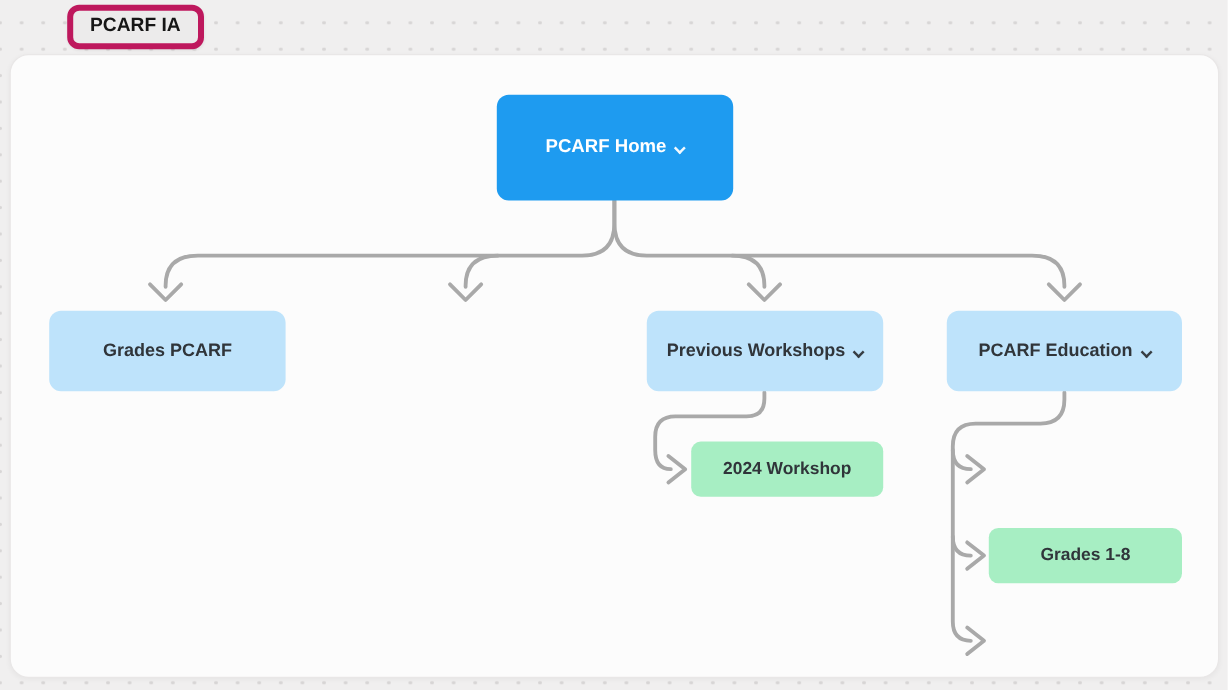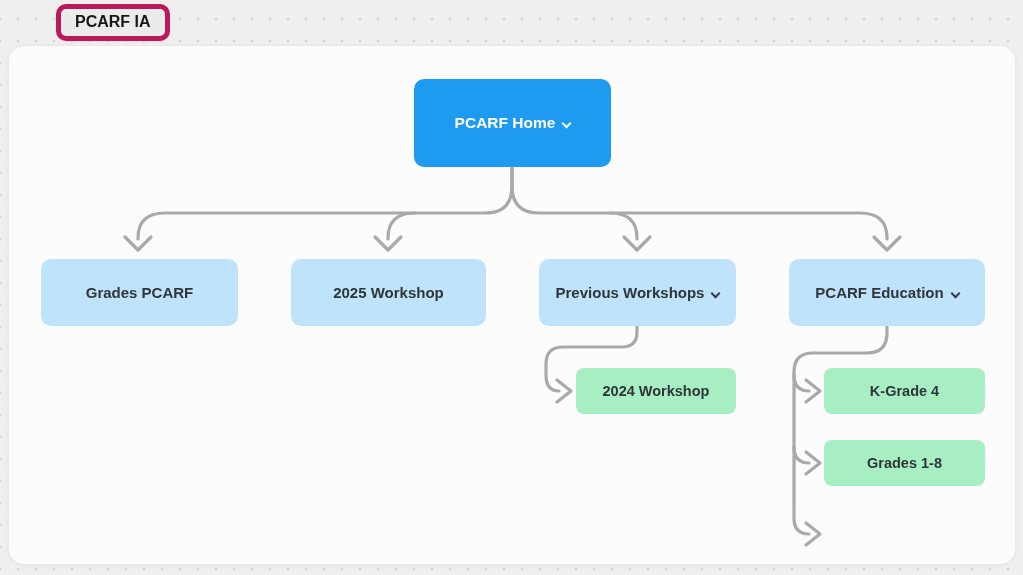--- a/index.html
+++ b/index.html
@@ -123,40 +123,34 @@
 
   <div class="node node--root">
     <span>PCARF Home</span>
     <span class="chevron"></span>
   </div>
 
   <div class="node node--branch node--about">
     <span>Grades PCARF</span>
   </div>
 
-  <div class="node node--branch node--w2025">
-    <span>2025 Workshop</span>
-  </div>
 
   <div class="node node--branch node--education">
     <span>PCARF Education</span>
     <span class="chevron"></span>
   </div>
 
   <div class="node node--branch node--previous">
     <span>Previous Workshops</span>
     <span class="chevron"></span>
   </div>
 
   <div class="node node--leaf node--w2024">
     <span>2024 Workshop</span>
   </div>
 
-  <div class="node node--leaf node--k4">
-    <span>K-Grade 4</span>
-  </div>
 
   <div class="node node--leaf node--g58">
     <span>Grades 1-8</span>
   </div>
 
 
 </div>
 
 </body></html>

